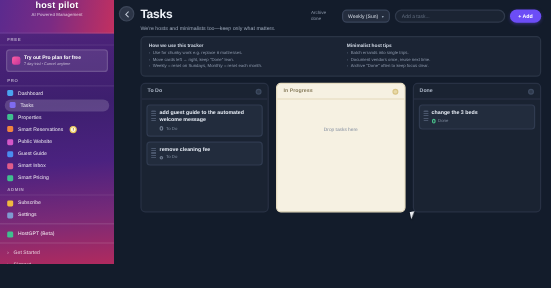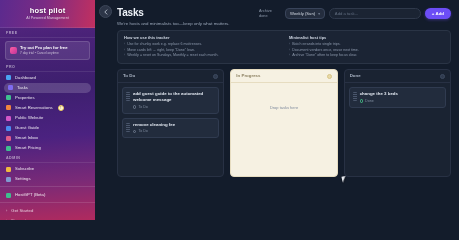--- a/index.html
+++ b/index.html
@@ -16,21 +16,21 @@
     width: 95px; height: 220px;
     background: linear-gradient(175deg,#5e2a86 0%,#4a2278 18%,#3d1f6e 40%,#4b2280 62%,#7a2a77 82%,#b02a5e 100%);
     position: relative;
     overflow: hidden;
     flex: 0 0 95px;
   }
   .sb-brand {
     height: 28px;
     background: linear-gradient(100deg,#5b2a8e 0%,#7a2b84 45%,#c23060 100%);
     display: flex; flex-direction: column;
-    align-items: center; justify-content: center;
+    align-items: center; 
     border-bottom: 1px solid rgba(255,255,255,0.10);
   }
   .sb-brand-title {
     font-size: 7.5px; font-weight: bold; color: #fff;
     letter-spacing: .2px; line-height: 9px;
     text-shadow: 0 1px 2px rgba(0,0,0,.35);
   }
   .sb-brand-sub {
     font-size: 3.6px; color: rgba(255,255,255,.72);
     line-height: 6px; letter-spacing: .1px;

